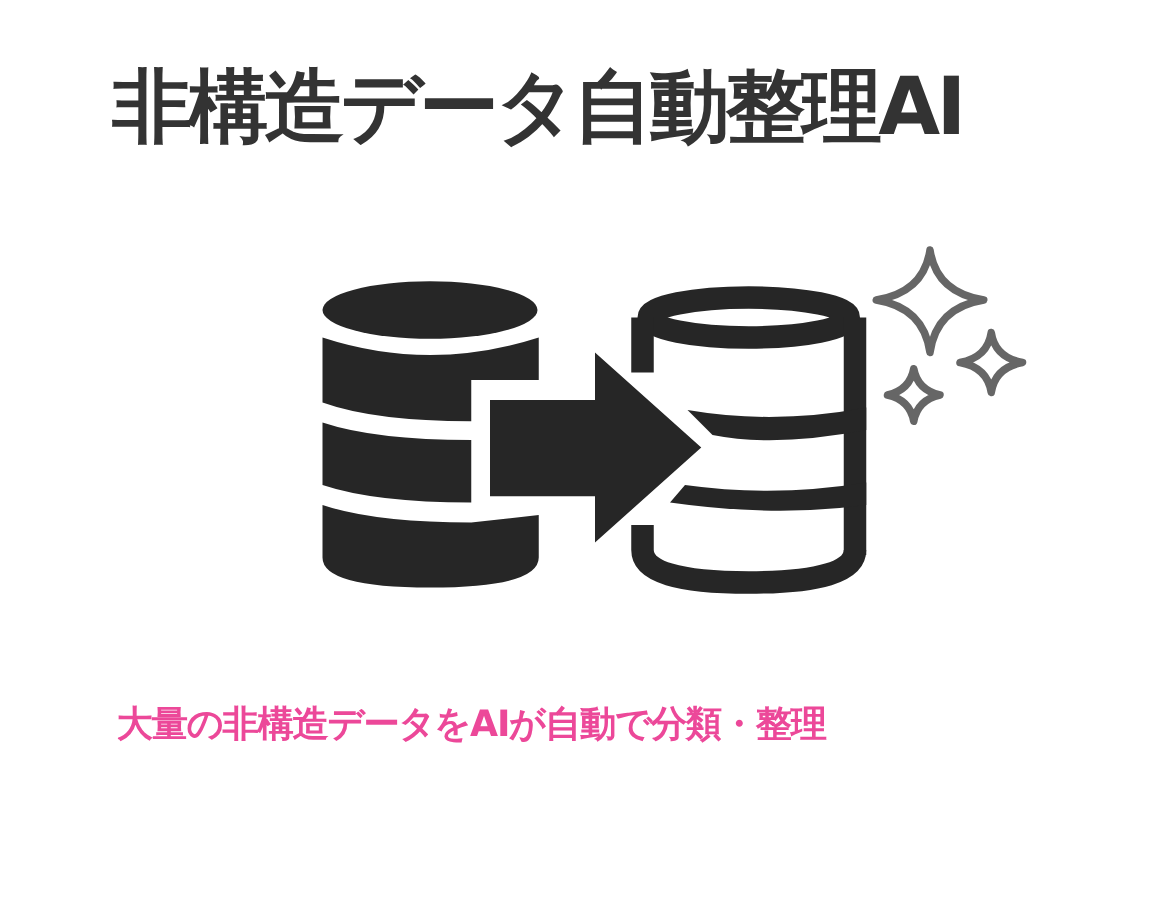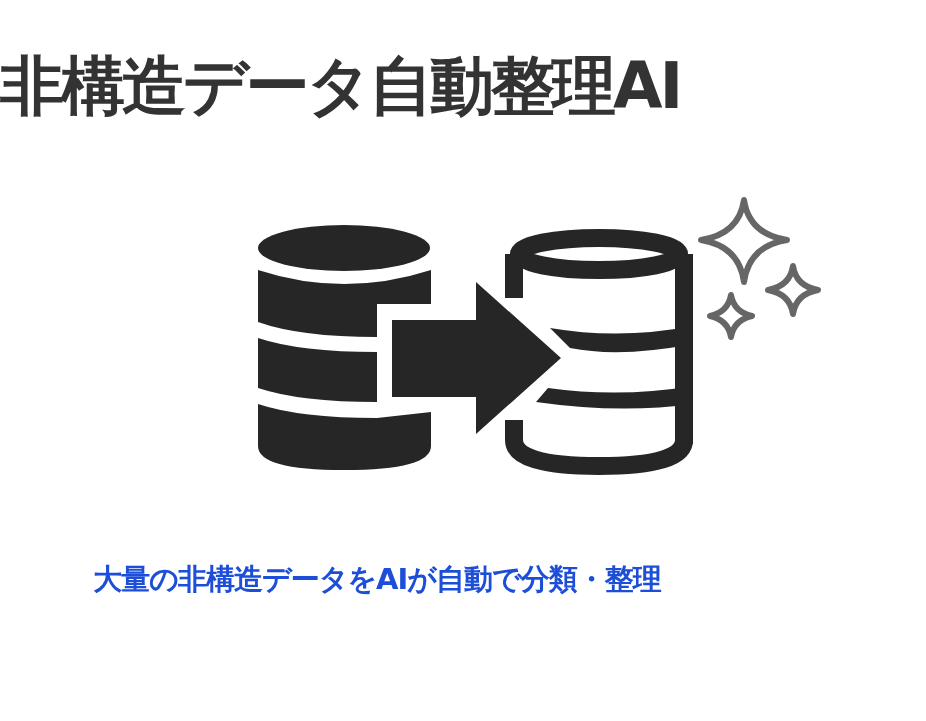--- a/index.html
+++ b/index.html
@@ -1,23 +1,23 @@
 <!DOCTYPE html>
 <html><head>
 <meta charset="utf-8">
 <style>
   html, body { margin: 0; padding: 0; background: #ffffff; }
   body { width: 926px; height: 721px; position: relative; overflow: hidden;
          font-family: "DejaVu Sans", "Liberation Sans", sans-serif; }
-  .title { position: absolute; left: 0; top: 44px; width: 770px; text-align: left;
+  .title { position: absolute; left: 0; top: 44px; width: 770px; text-align: right;
            font-size: 64px; font-weight: bold; color: #333333; letter-spacing: -3px;
            line-height: 84px; }
   .illustration { position: absolute; left: 0; top: 0; width: 926px; height: 721px; }
   .caption { position: absolute; left: 0; top: 556px; width: 754px; text-align: center;
-             font-size: 29px; font-weight: bold; color: #1d4ed8; line-height: 46px;
+             font-size: 29px; font-weight: bold; color: #ec4899; line-height: 46px;
              letter-spacing: -1px; }
   .caption div { white-space: nowrap; }
 </style>
 </head>
 <body>
 
 <div class="title">非構造データ自動整理AI</div>
 
 <svg class="illustration" width="926" height="721" viewBox="0 0 926 721" xmlns="http://www.w3.org/2000/svg">
 

